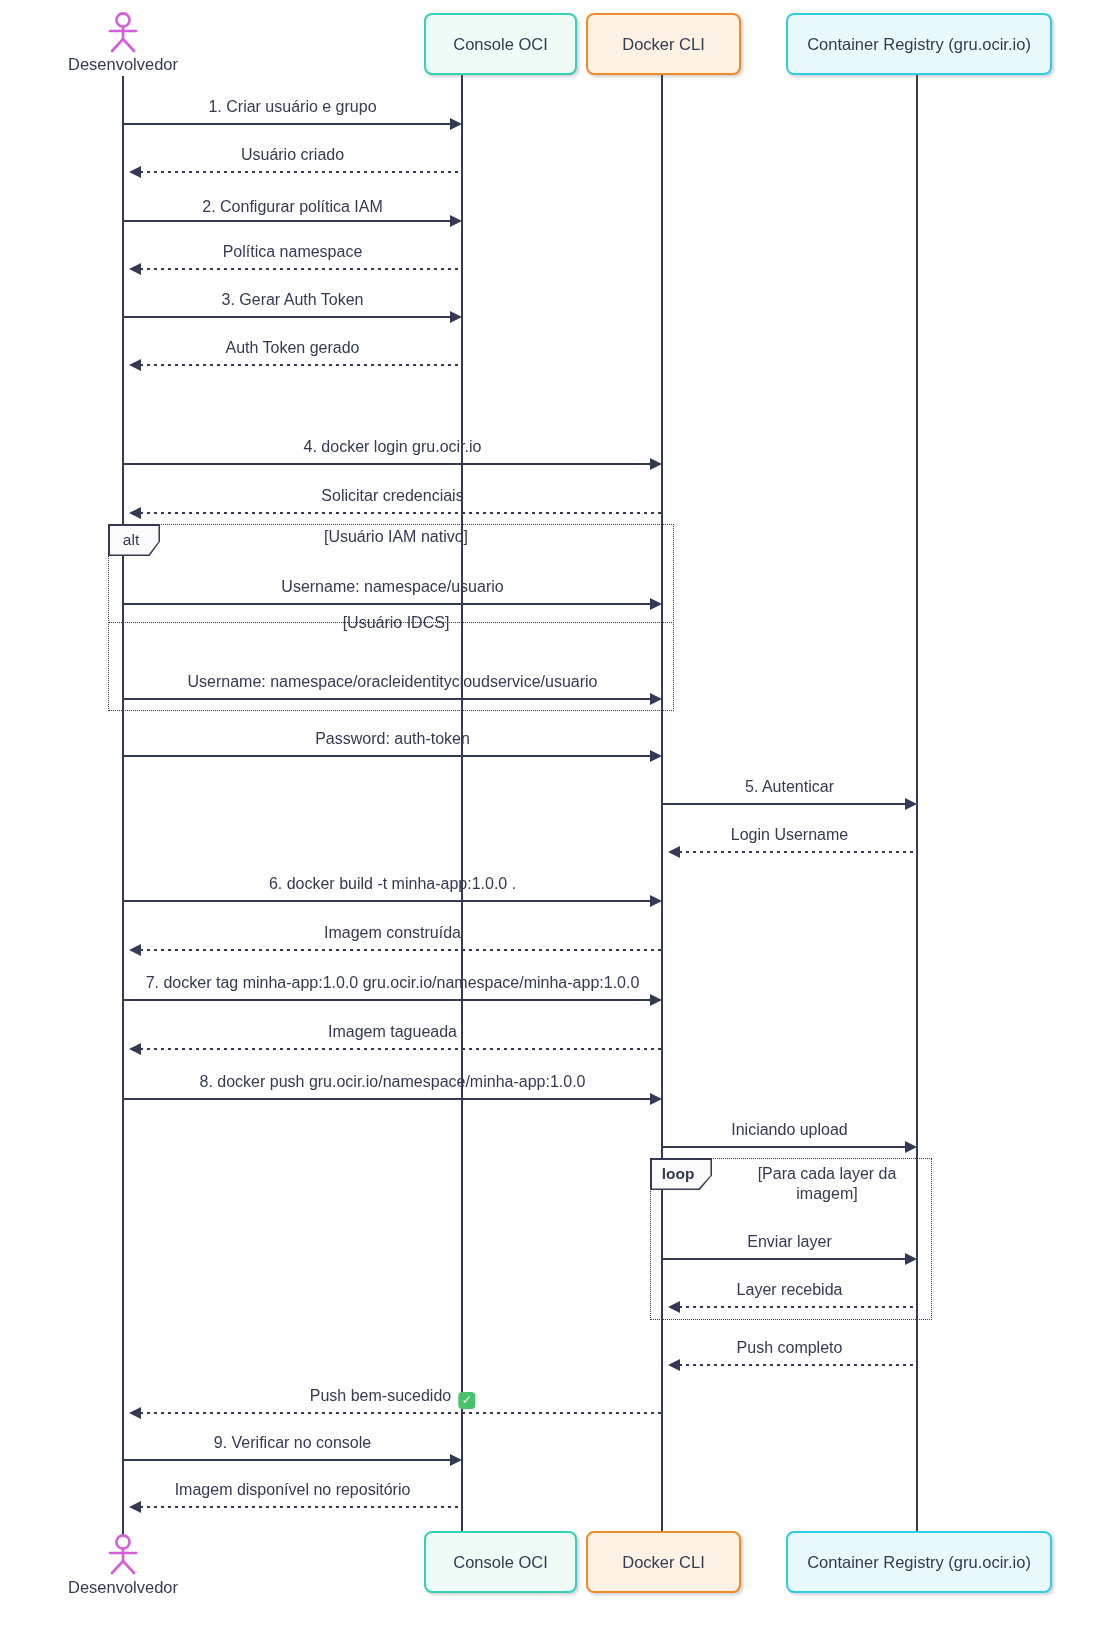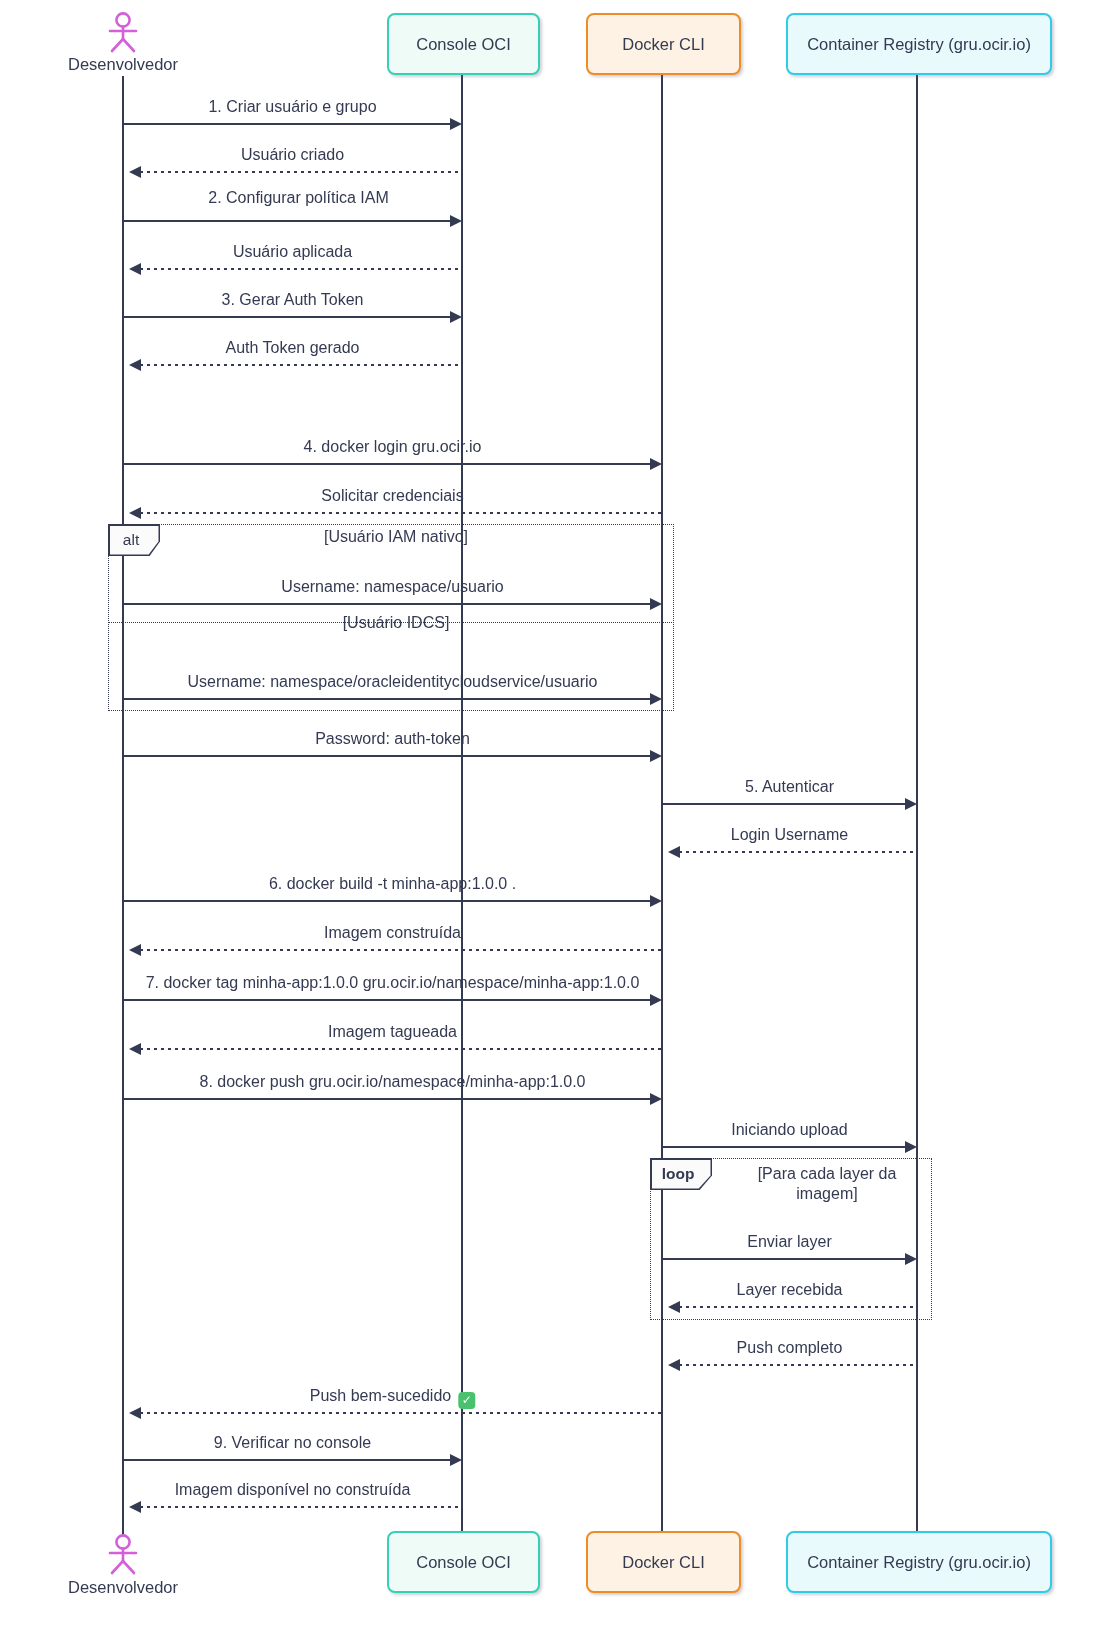--- a/index.html
+++ b/index.html
@@ -6,21 +6,21 @@
   #canvas{
     position:relative; width:1100px; height:1638px; background:#ffffff;
     font-family:"Liberation Sans","DejaVu Sans",sans-serif; color:#343a52; overflow:hidden;
   }
   .lifeline{position:absolute; width:1.5px; background:#343a52;}
   .pbox{
     position:absolute; height:58px; border:2px solid; border-radius:8px;
     display:flex; align-items:center; justify-content:center;
     font-size:16.5px; box-shadow:2px 2px 3px rgba(90,90,110,.28); background:#fff; z-index:6;
   }
-  .pc0{border-color:#35d0b5; background:#effbf7;}
+  .pc0{border-color:#35d0b5; background:#effbf7;margin-left:37px;}
   .pc1{border-color:#f08c28; background:#fdf2e4;}
   .pc2{border-color:#30cbe8; background:#e9fafd;}
   .actor{position:absolute; z-index:6; text-align:center;}
   .actor-label{position:absolute; font-size:16.5px; white-space:nowrap; transform:translateX(-50%); z-index:6;}
   .msg-label{
     position:absolute; font-size:16px; white-space:nowrap; transform:translateX(-50%);
     height:20px; line-height:20px; z-index:5; text-align:center;
   }
   .msg-line{position:absolute; height:2px; z-index:4;}
   .msg-line.solid{background:#343a52;}
@@ -104,24 +104,24 @@
   </div>
   <div class="frame-cond" style="left:742px; top:1164px; width:170px; line-height:1.25;">[Para cada layer da imagem]</div>
 
   <div id="messages">
       <div class="msg-label" style="left: 292.5px; top: 97px;">1. Criar usuário e grupo</div>
       <div class="msg-line solid" style="top: 123px; left: 123px; width: 329px;"></div>
       <div class="ah right" style="top: 118px; left: 450px;"></div>
       <div class="msg-label" style="left: 292.5px; top: 145px;">Usuário criado</div>
       <div class="msg-line dashed" style="top: 171px; left: 133px; width: 329px;"></div>
       <div class="ah left" style="top: 166px; left: 123px;"></div>
-      <div class="msg-label" style="left: 292.5px; top: 188px; margin-left: 6px;">2. Configurar política IAM</div>
+      <div class="msg-label" style="left: 292.5px; top: 197px;">2. Configurar política IAM</div>
       <div class="msg-line solid" style="top: 220px; left: 123px; width: 329px;"></div>
       <div class="ah right" style="top: 215px; left: 450px;"></div>
-      <div class="msg-label" style="left: 292.5px; top: 242px;">Usuário aplicada</div>
+      <div class="msg-label" style="left: 292.5px; top: 242px;">Política namespace</div>
       <div class="msg-line dashed" style="top: 268px; left: 133px; width: 329px;"></div>
       <div class="ah left" style="top: 263px; left: 123px;"></div>
       <div class="msg-label" style="left: 292.5px; top: 290px;">3. Gerar Auth Token</div>
       <div class="msg-line solid" style="top: 316px; left: 123px; width: 329px;"></div>
       <div class="ah right" style="top: 311px; left: 450px;"></div>
       <div class="msg-label" style="left: 292.5px; top: 338px;">Auth Token gerado</div>
       <div class="msg-line dashed" style="top: 364px; left: 133px; width: 329px;"></div>
       <div class="ah left" style="top: 359px; left: 123px;"></div>
       <div class="msg-label" style="left: 392.5px; top: 437px;">4. docker login gru.ocir.io</div>
       <div class="msg-line solid" style="top: 463px; left: 123px; width: 529px;"></div>
@@ -170,21 +170,21 @@
       <div class="ah left" style="top: 1301px; left: 662px;"></div>
       <div class="msg-label" style="left: 789.5px; top: 1338px;">Push completo</div>
       <div class="msg-line dashed" style="top: 1364px; left: 672px; width: 245px;"></div>
       <div class="ah left" style="top: 1359px; left: 662px;"></div>
       <div class="msg-label" style="left: 392.5px; top: 1386px;">Push bem-sucedido<span class="check">✓</span></div>
       <div class="msg-line dashed" style="top: 1412px; left: 133px; width: 529px;"></div>
       <div class="ah left" style="top: 1407px; left: 123px;"></div>
       <div class="msg-label" style="left: 292.5px; top: 1433px;">9. Verificar no console</div>
       <div class="msg-line solid" style="top: 1459px; left: 123px; width: 329px;"></div>
       <div class="ah right" style="top: 1454px; left: 450px;"></div>
-      <div class="msg-label" style="left: 292.5px; top: 1480px;">Imagem disponível no construída</div>
+      <div class="msg-label" style="left: 292.5px; top: 1480px;">Imagem disponível no repositório</div>
       <div class="msg-line dashed" style="top: 1506px; left: 133px; width: 329px;"></div>
       <div class="ah left" style="top: 1501px; left: 123px;"></div>
     </div>
 
   <div class="pbox pc0" style="left:387px; top:1531px; width:149px;">
     <span>Console OCI</span>
   </div>
   <div class="pbox pc1" style="left:586px; top:1531px; width:151px;">
     <span>Docker CLI</span>
   </div>

